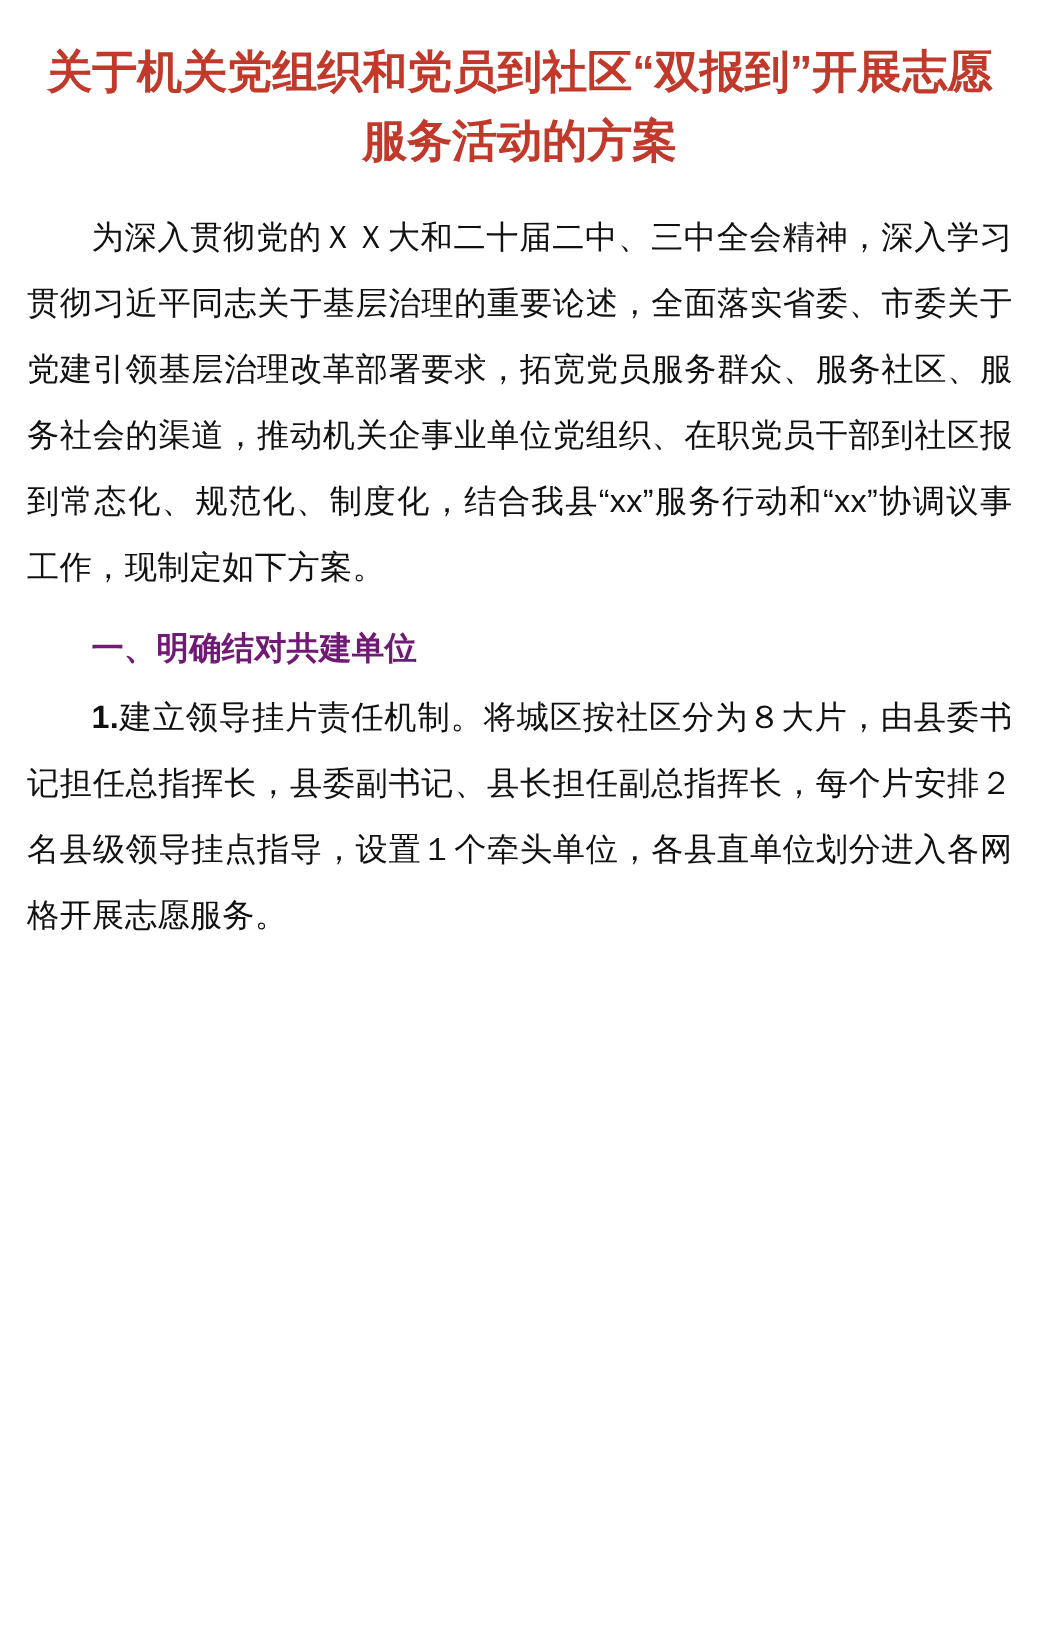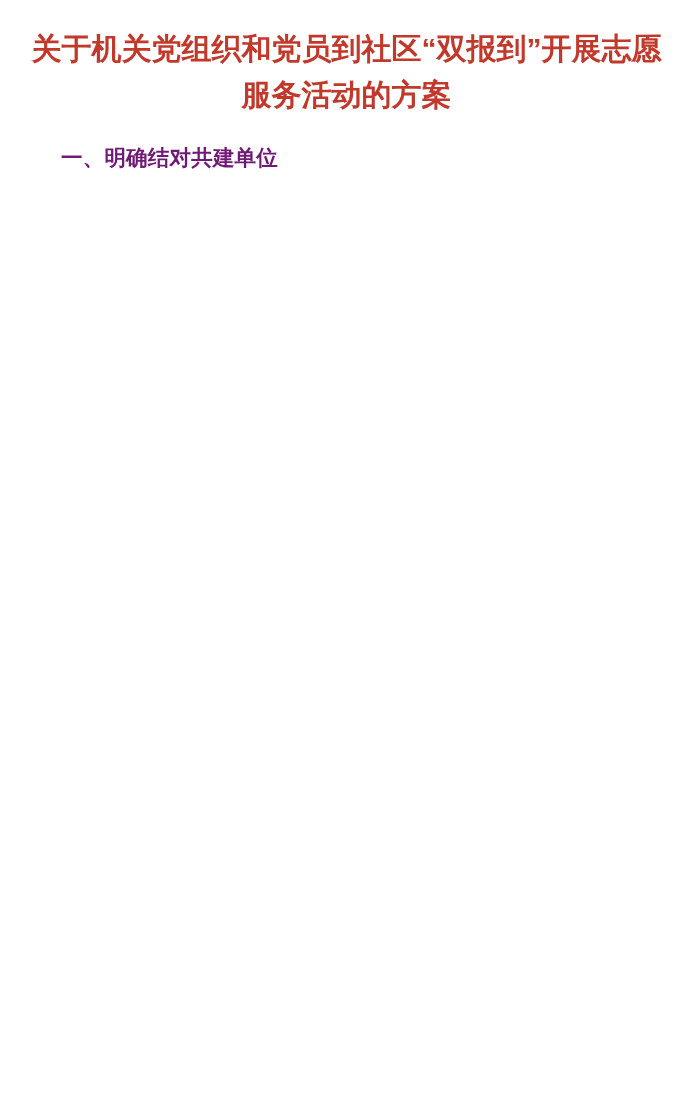--- a/index.html
+++ b/index.html
@@ -53,20 +53,22 @@
     font-weight: bold;
   }
 </style>
 </head>
 <body>
 
 <div class="page">
 
   <h1 class="doc-title">关于机关党组织和党员到社区“双报到”开展志愿服务活动的方案</h1>
 
+  <p class="para">为深入贯彻党的ＸＸ大和二十届二中、三中全会精神，深入学习贯彻习近平同志关于基层治理的重要论述，全面落实省委、市委关于党建引领基层治理改革部署要求，拓宽党员服务群众、服务社区、服务社会的渠道，推动机关企事业单位党组织、在职党员干部到社区报到常态化、规范化、制度化，结合我县“xx”服务行动和“xx”协调议事工作，现制定如下方案。</p>
 
   <h2 class="section-heading">一、明确结对共建单位</h2>
 
 
 
+  <p class="para"><b>1.</b><span>建立领导挂片责任机制。将城区按社区分为８大片，由县委书记担任总指挥长，县委副书记、县长担任副总指挥长，每个片安排２名县级领导挂点指导，设置１个牵头单位，各县直单位划分进入各网格开展志愿服务。</span></p>
 
 
 </div>
 
 </body></html>

